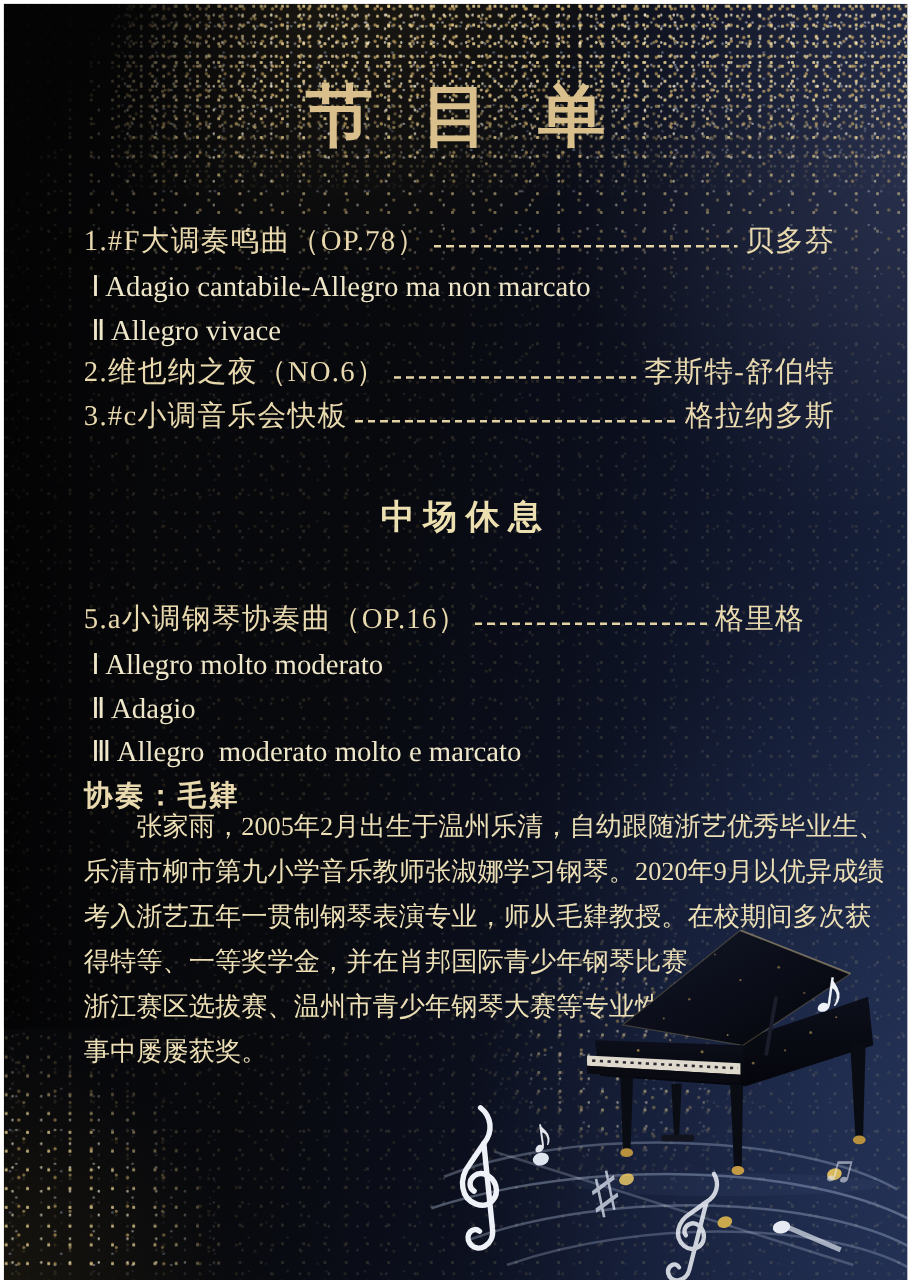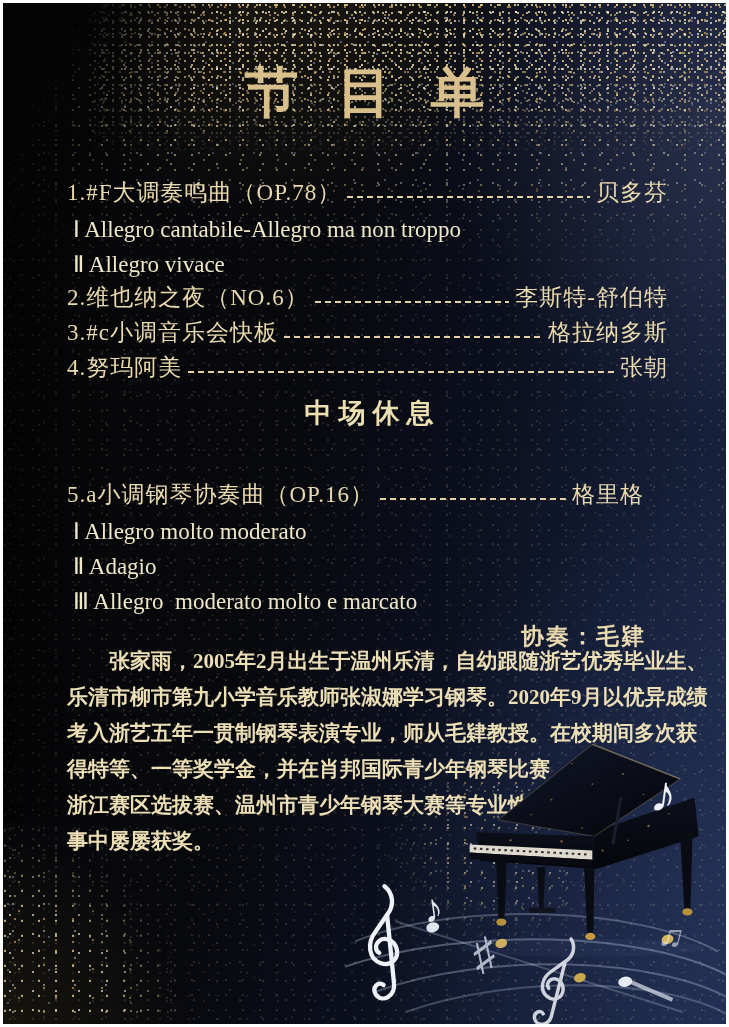--- a/index.html
+++ b/index.html
@@ -54,24 +54,24 @@
   .pline .plabel,.pline .pcomposer{flex:0 0 auto;}
   .leader{flex:1 1 auto;position:relative;align-self:center;height:1em;margin:0 3px;}
   .leader::after{content:"";position:absolute;left:3px;right:3px;top:58%;height:2px;
     background:repeating-linear-gradient(90deg,#e3d3a4 0 6px,transparent 6px 10px);}
   .pline-5{padding-right:24px;margin-top:30px;}
   .mov{height:35px;line-height:35px;font-size:23px;color:#efe7c9;
     padding-left:6px;white-space:pre;}
   .intermission{position:absolute;top:392px;left:0;right:0;height:38px;
     text-align:center;font-size:27px;font-weight:700;color:#ecdfb0;letter-spacing:7px;padding-left:16px;}
   .accompanist{height:35px;line-height:35px;font-size:23px;font-weight:700;
-    text-align:right;padding-right:22px;letter-spacing:2px;color:#e9d9ae;}
+    text-align:left;padding-right:22px;letter-spacing:2px;color:#e9d9ae;}
 
   .bio{position:absolute;left:64px;top:640px;width:625px;color:#ecdfb6;
-    font-size:21px;font-weight:700;}
+    font-size:21px;font-weight:400;}
   .bio div{height:36px;line-height:36px;white-space:nowrap;}
   .bio .indent{text-indent:2em;}
 
   .deco{position:absolute;pointer-events:none;}
   .piano-svg{left:436px;top:735px;width:276px;height:220px;}
   .staff-svg{left:332px;top:876px;width:397px;height:145px;}
   .clef-1{left:352px;top:878px;width:52px;height:130px;}
   .clef-2{left:528px;top:928px;width:42px;height:105px;transform:rotate(20deg);opacity:.85;}
   .note{position:absolute;color:#eef1f7;pointer-events:none;}
   .note-1{left:648px;top:762px;font-size:52px;transform:rotate(8deg);}
@@ -95,36 +95,31 @@
   <div class="sparkle sp-piano"></div>
 
   <h1 class="title">节 目 单</h1>
 
   <section class="program program-1">
     <div class="pline">
       <span class="plabel">1.#F大调奏鸣曲（OP.78）</span>
       <span class="leader"></span>
       <span class="pcomposer">贝多芬</span>
     </div>
-    <div class="mov">Ⅰ Allegro cantabile-Allegro ma non troppo</div>
+    <div class="mov">Ⅰ Adagio cantabile-Allegro ma non marcato</div>
     <div class="mov">Ⅱ Allegro vivace</div>
     <div class="pline">
       <span class="plabel">2.维也纳之夜（NO.6）</span>
       <span class="leader"></span>
       <span class="pcomposer">李斯特-舒伯特</span>
     </div>
     <div class="pline">
       <span class="plabel">3.#c小调音乐会快板</span>
       <span class="leader"></span>
       <span class="pcomposer">格拉纳多斯</span>
-    </div>
-    <div class="pline">
-      <span class="plabel">4.努玛阿美</span>
-      <span class="leader"></span>
-      <span class="pcomposer">张朝</span>
     </div>
   </section>
 
   <div class="intermission">中场休息</div>
 
   <section class="program program-2">
     <div class="pline pline-5">
       <span class="plabel">5.a小调钢琴协奏曲（OP.16）</span>
       <span class="leader"></span>
       <span class="pcomposer">格里格</span>

